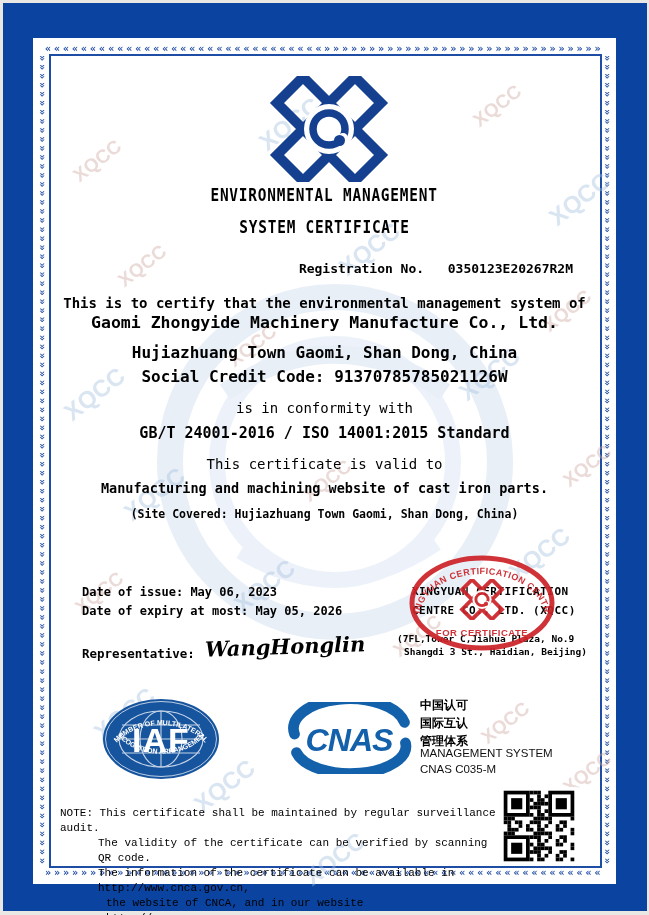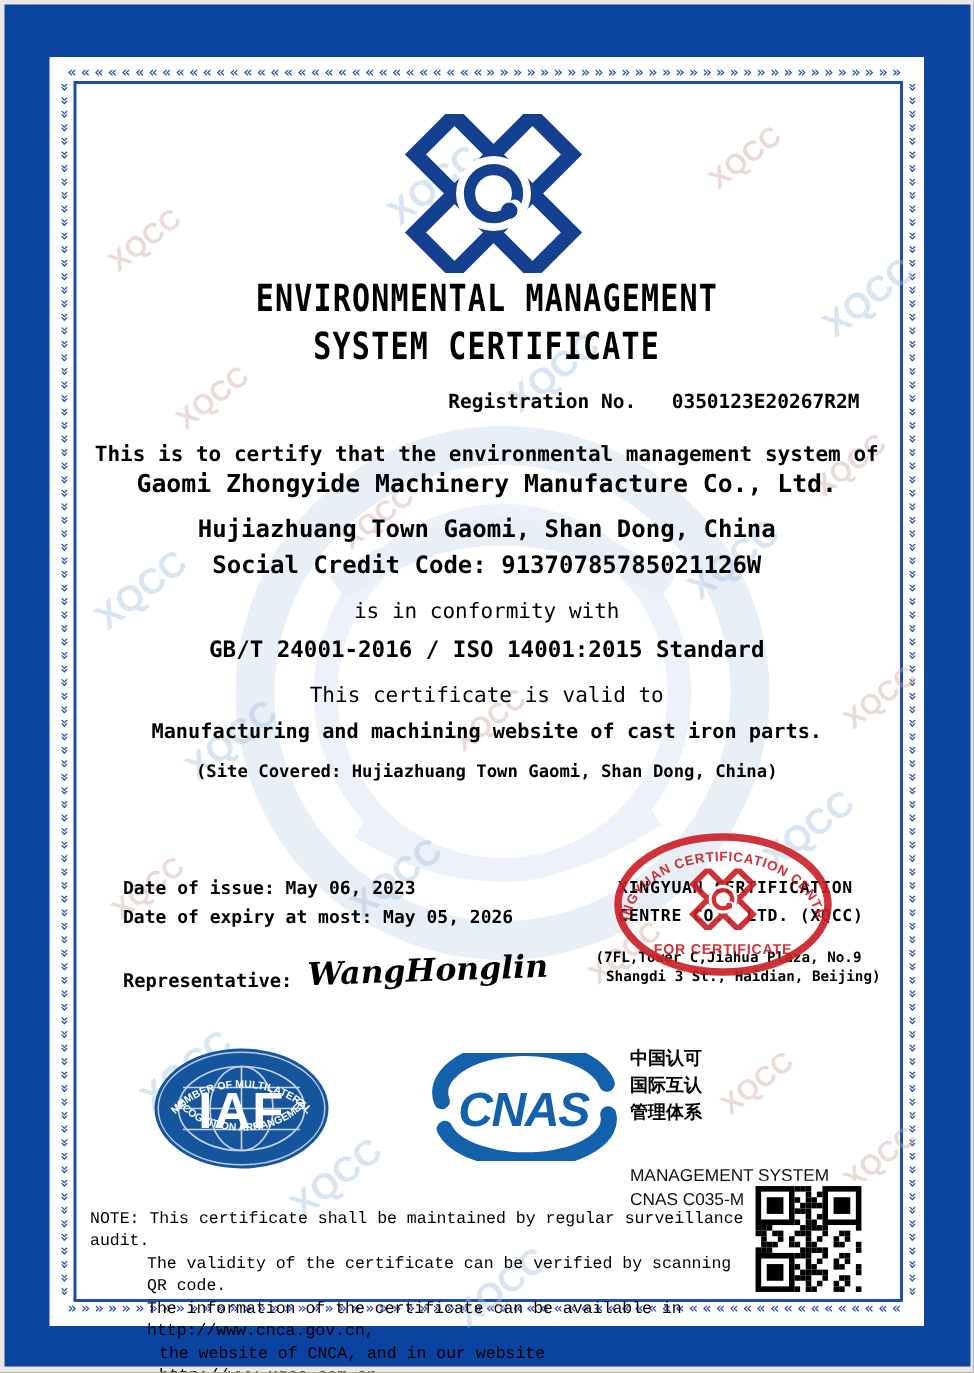--- a/index.html
+++ b/index.html
@@ -14,39 +14,39 @@
   .inner-line{left:49px;top:54px;width:549px;height:810px;border:2px solid #1e4da5;}
   .chev{color:#2a55a8;font-size:10px;line-height:12px;letter-spacing:3px;
         white-space:nowrap;overflow:hidden;height:12px;font-weight:bold;}
   .chev.vert{transform-origin:top left;transform:rotate(90deg);}
   .ghost{opacity:.55;pointer-events:none;}
   .wm{position:absolute;font-family:"Liberation Sans",sans-serif;font-weight:bold;
       transform:rotate(-38deg);pointer-events:none;white-space:nowrap;}
   .wm.p{color:rgba(208,170,162,.42);font-size:19px;}
   .wm.b{color:rgba(168,192,224,.42);font-size:24px;}
   .line{left:33px;width:583px;text-align:center;white-space:nowrap;}
-  .t-title{font-size:25px;font-weight:bold;letter-spacing:1px;}
+  .t-title{font-size:18px;font-weight:bold;letter-spacing:1px;}
   .t-title .sx{display:inline-block;transform:scaleX(.80);}
   .t-cert{font-size:14px;font-weight:bold;}
   .t-company{font-size:16.5px;font-weight:bold;}
   .t-addr{font-size:16px;font-weight:bold;}
   .t-body{font-size:14px;font-weight:normal;}
   .t-standard{font-size:15px;font-weight:bold;}
   .t-scope{font-size:13.5px;font-weight:bold;}
   .t-site{font-size:11.5px;font-weight:bold;}
   .t-date{font-size:12px;font-weight:bold;white-space:nowrap;}
   .t-reg{font-size:13px;font-weight:bold;white-space:nowrap;}
   .t-issuer{font-size:11px;font-weight:bold;white-space:nowrap;letter-spacing:.5px;}
   .t-issuer-addr{font-size:9.5px;font-weight:bold;white-space:nowrap;}
   .signature{font-family:"DejaVu Serif",serif;font-style:italic;font-weight:bold;
              font-size:21px;display:inline-block;transform:rotate(-2deg);margin-left:10px;
              position:relative;top:-4px;}
   .cn-line{font-size:12px;font-weight:bold;line-height:15.5px;
            font-family:"DejaVu Sans",sans-serif;white-space:nowrap;}
-  .acc-en{font-family:"Liberation Sans",sans-serif;font-size:11.5px;color:#111;white-space:nowrap;margin-top:31px;}
+  .acc-en{font-family:"Liberation Sans",sans-serif;font-size:11.5px;color:#111;white-space:nowrap;}
   .note{font-family:Liberation Mono, monospace;font-size:11px;line-height:15px;color:#000;}
   .note .n-ind1{padding-left:38px;}
   .note .n-ind2{padding-left:46px;}
   svg text{font-family:"Liberation Sans",sans-serif;}
 </style>
 </head>
 <body>
 
 <div class="certificate">
 

